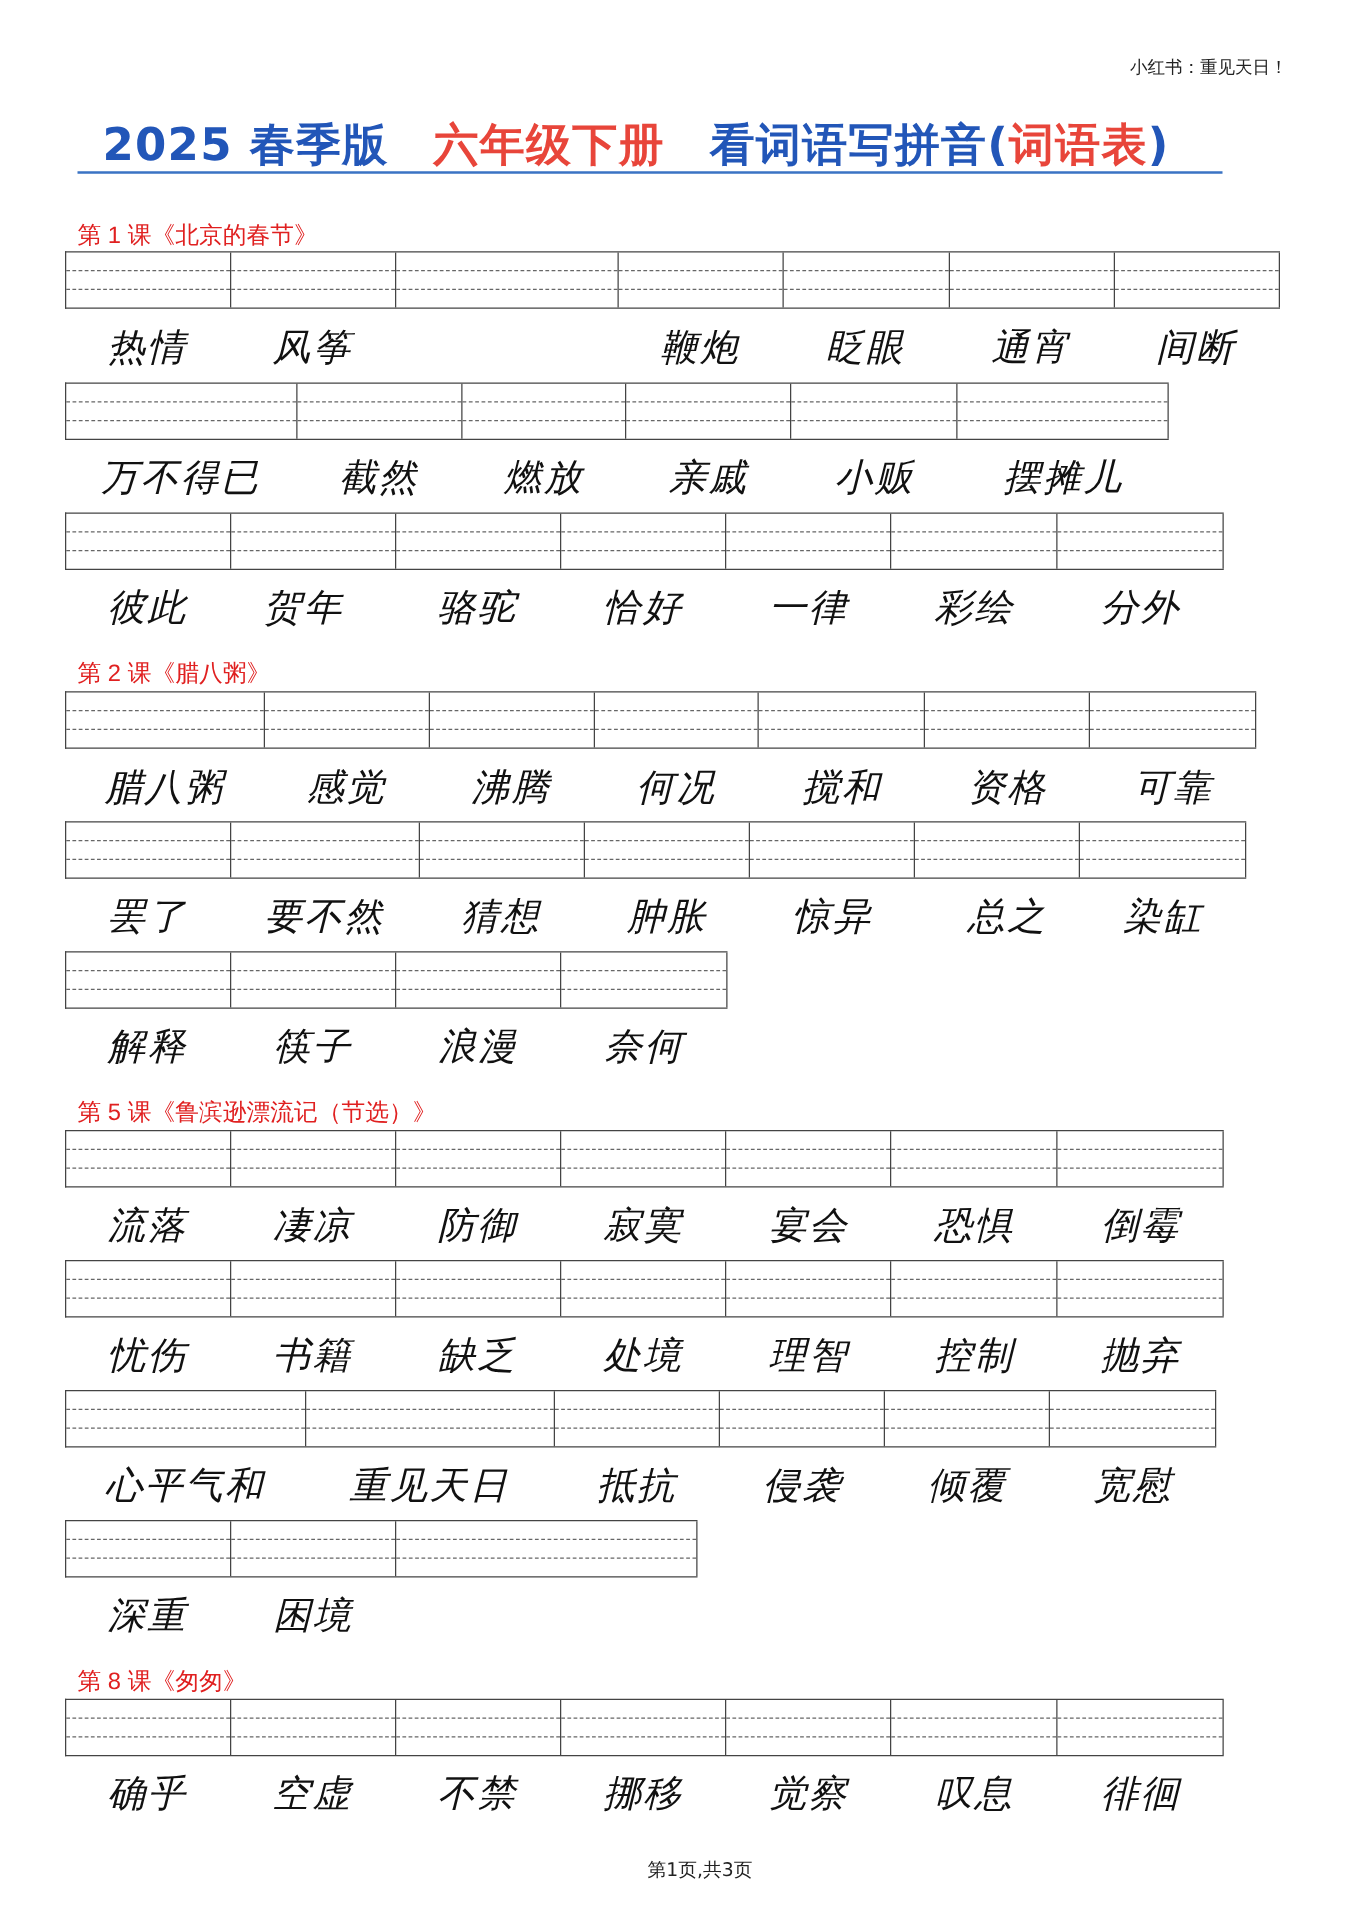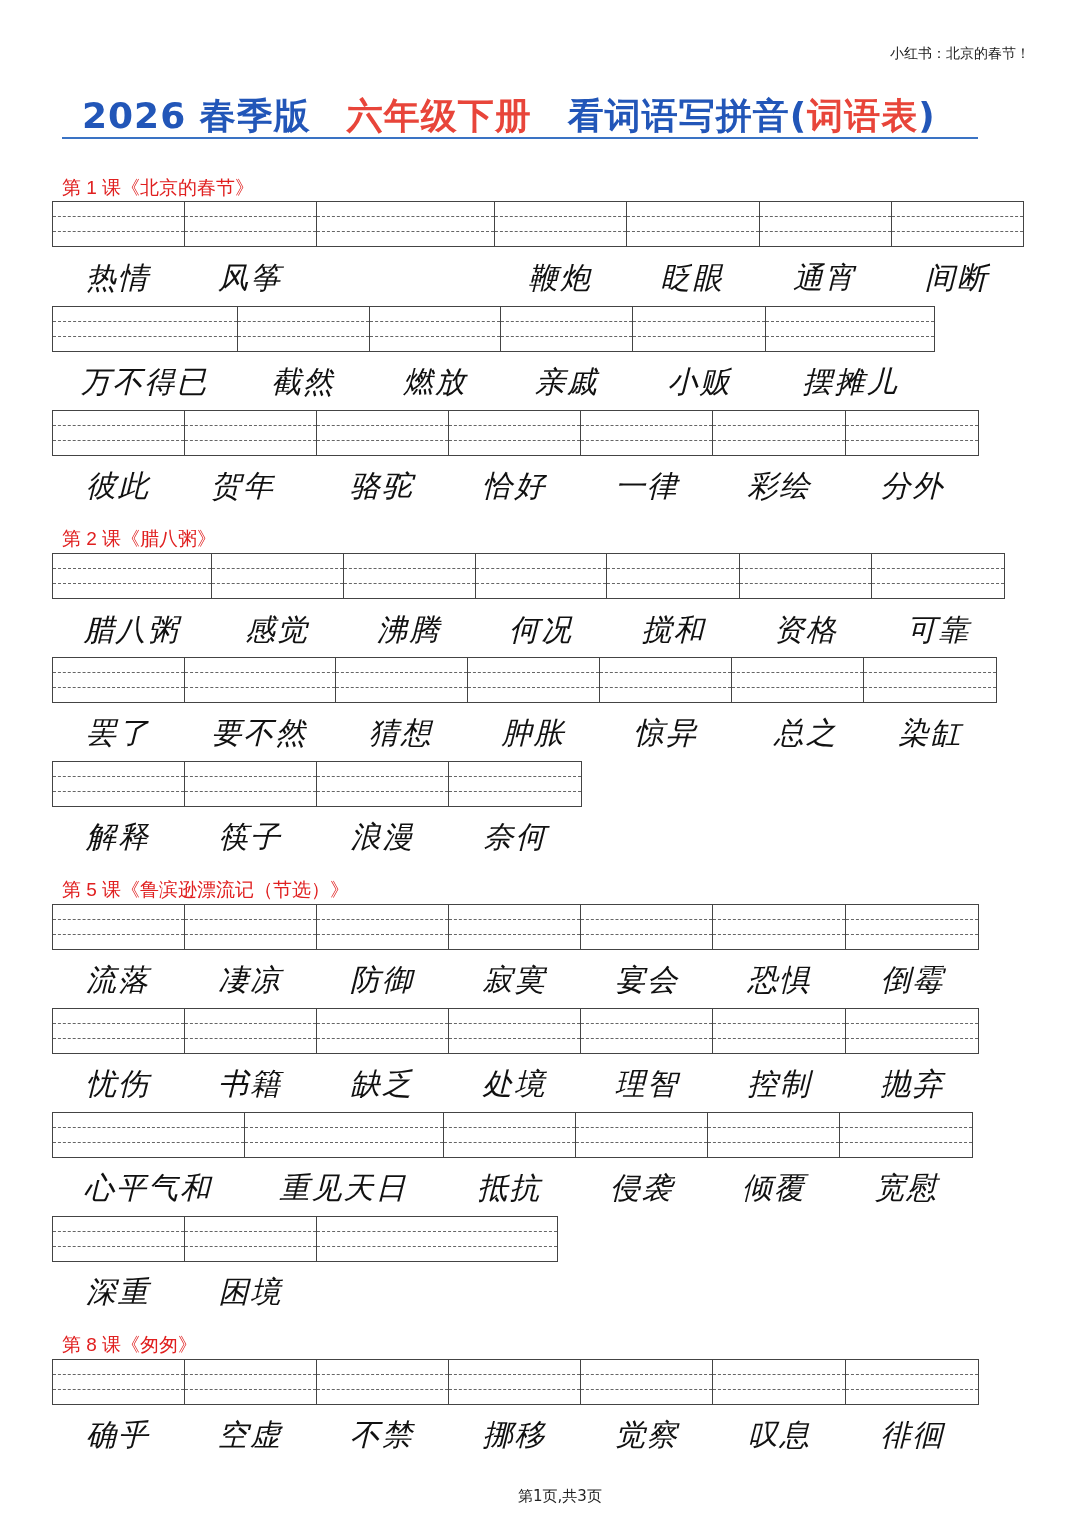--- a/index.html
+++ b/index.html
@@ -16,24 +16,24 @@
   .cell::before,.cell::after{content:"";position:absolute;left:0;right:0;border-top:1px dashed #666;}
   .cell::before{top:14px;}
   .cell::after{top:29px;}
   .words{position:absolute;height:40px;font-style:italic;}
   .word{position:absolute;top:0;text-align:center;font-size:30px;color:#111;font-family:"DejaVu Serif","Liberation Serif",serif;letter-spacing:2px;white-space:nowrap;}
   .footer{position:absolute;left:0;right:0;top:1487px;text-align:center;font-size:15px;color:#222;margin-left:40px;}
 </style>
 </head>
 <body>
 
-<div class="watermark">小红书：北京的春节！</div>
+<div class="watermark">小红书：重见天日！</div>
 
 <div class="title">
-  <span class="blue">2026 春季版</span><span class="gap"></span><span class="red">六年级下册</span><span class="gap"></span><span class="blue">看词语写拼音(</span><span class="red">词语表</span><span class="blue">)</span>
+  <span class="blue">2025 春季版</span><span class="gap"></span><span class="red">六年级下册</span><span class="gap"></span><span class="blue">看词语写拼音(</span><span class="red">词语表</span><span class="blue">)</span>
 </div>
 <div class="title-line"></div>
 
 <div class="lesson" style="top:175px">第 1 课《北京的春节》</div>
 
 <div class="grid" style="left:52px;top:201px;width:972px">
   <div class="cell" style="width:132px"></div>
   <div class="cell" style="width:132px"></div>
   <div class="cell" style="width:178px"></div>
   <div class="cell" style="width:132px"></div>

